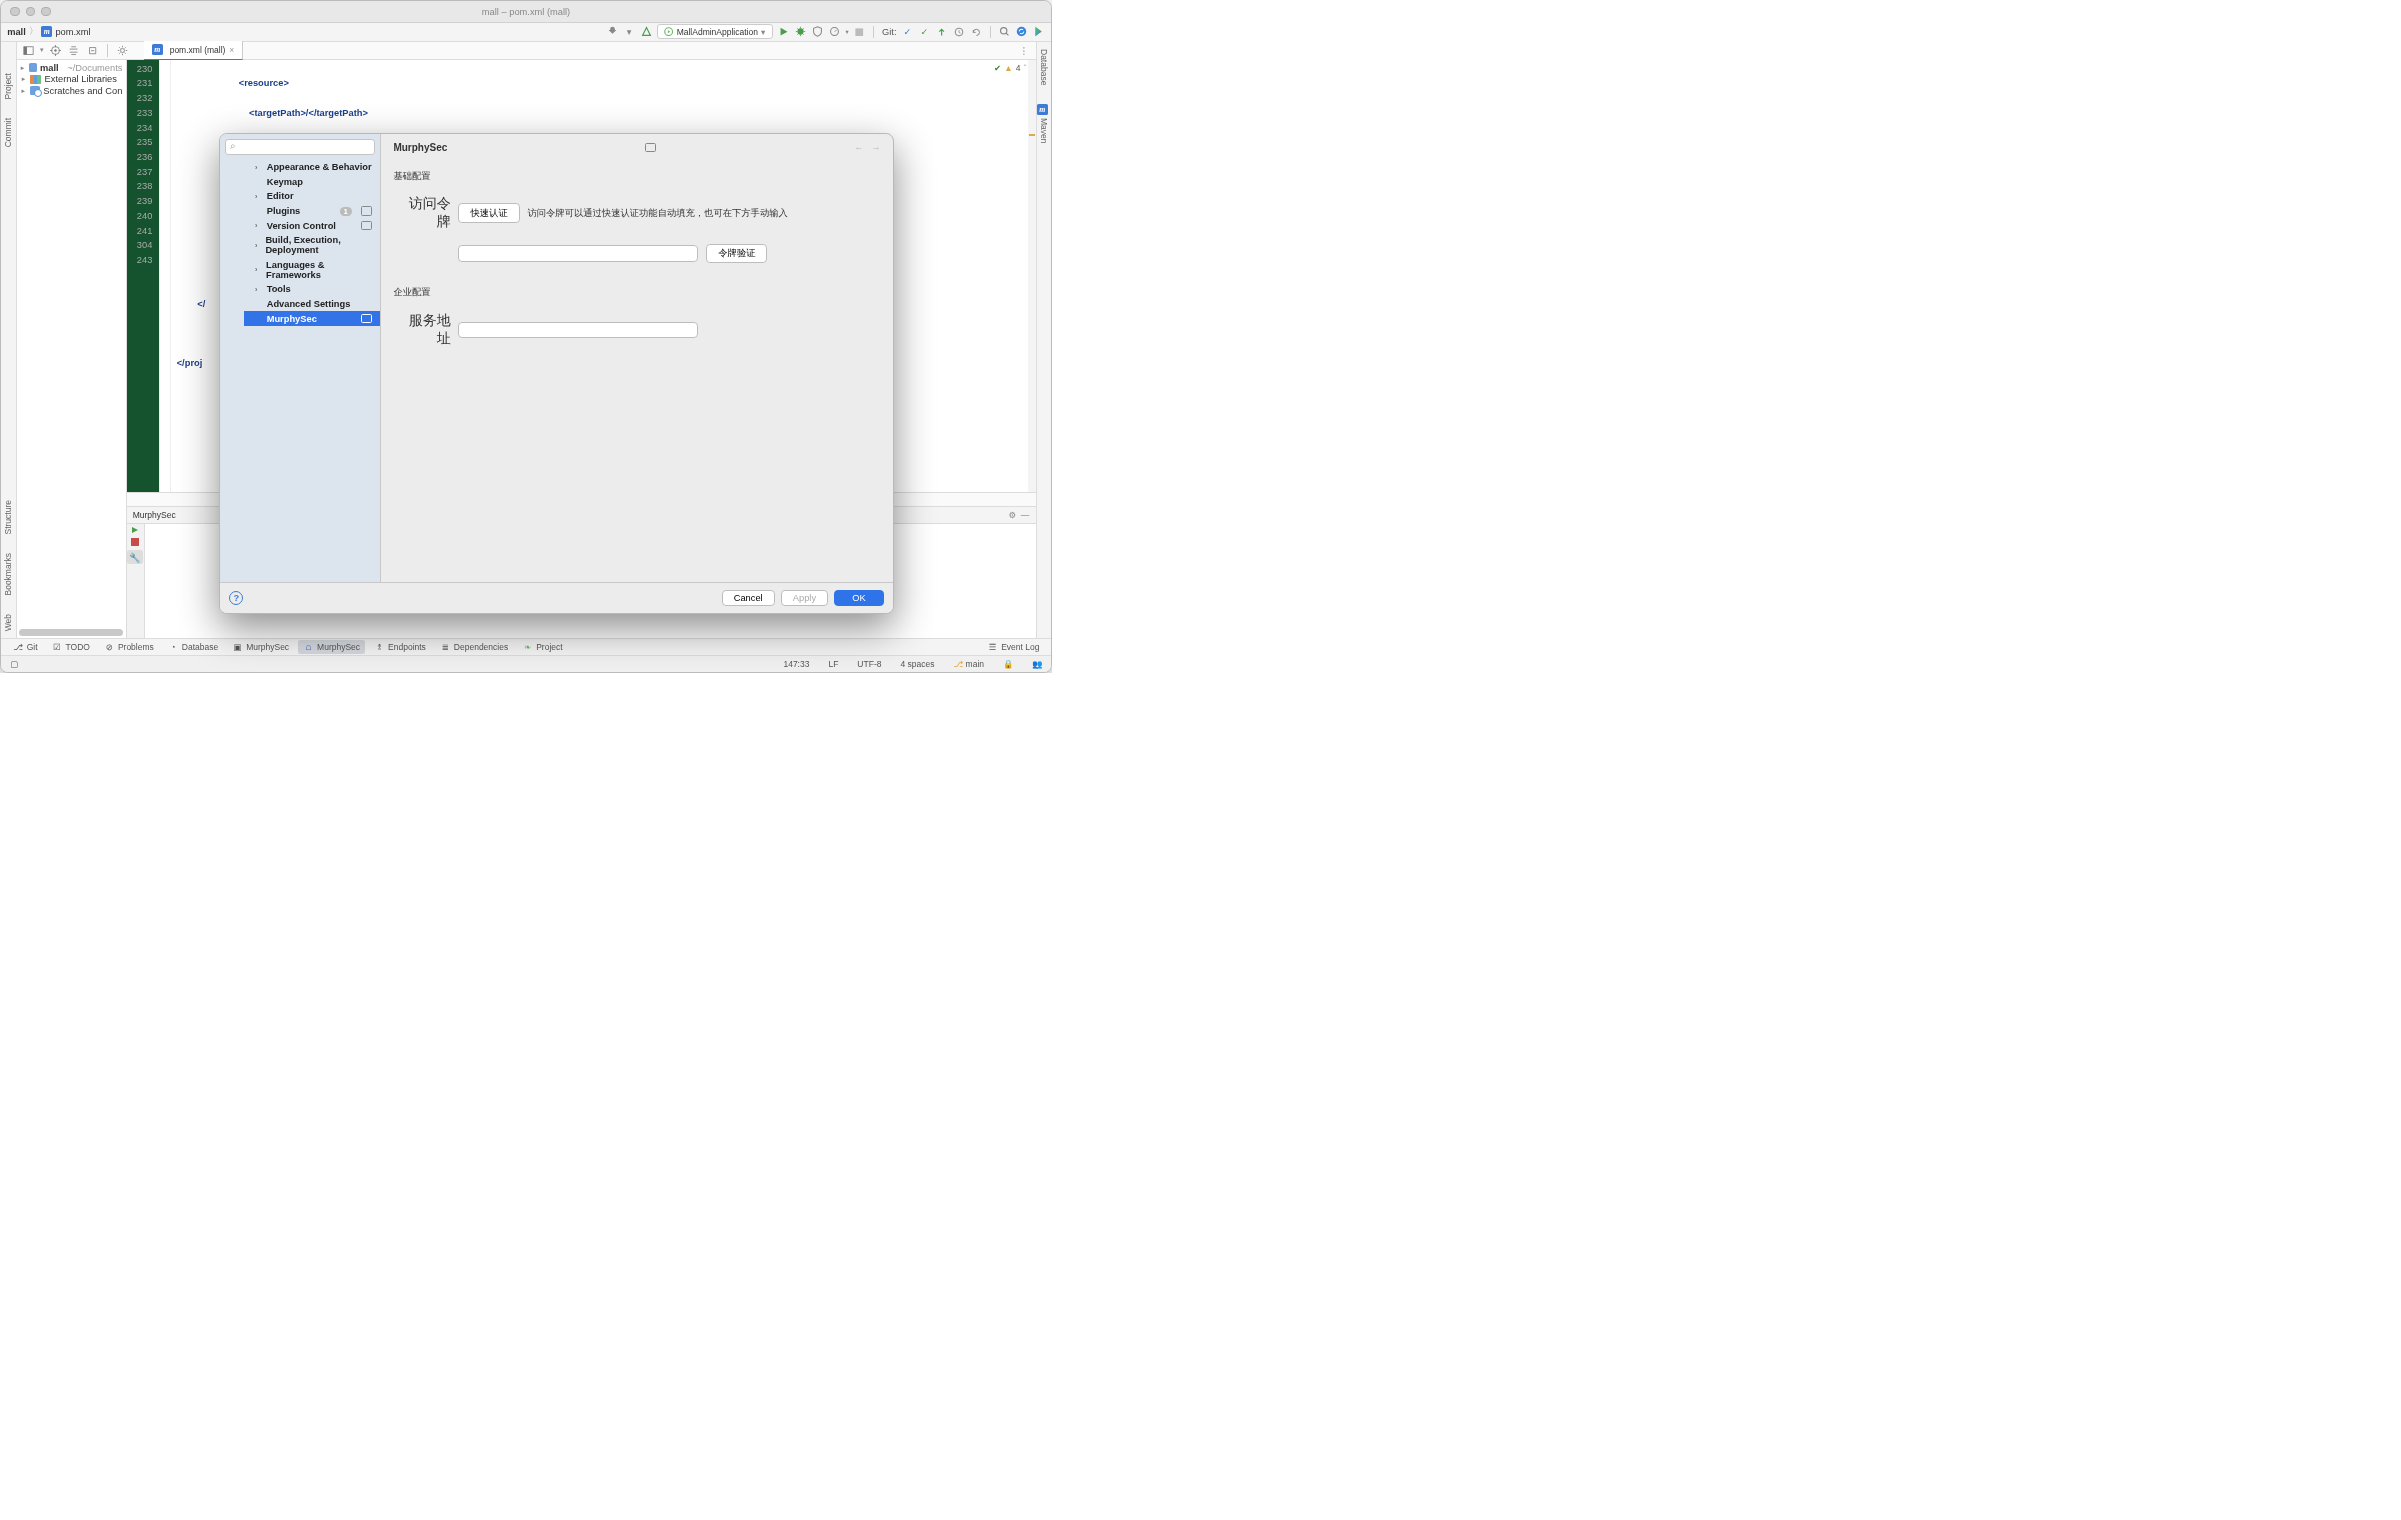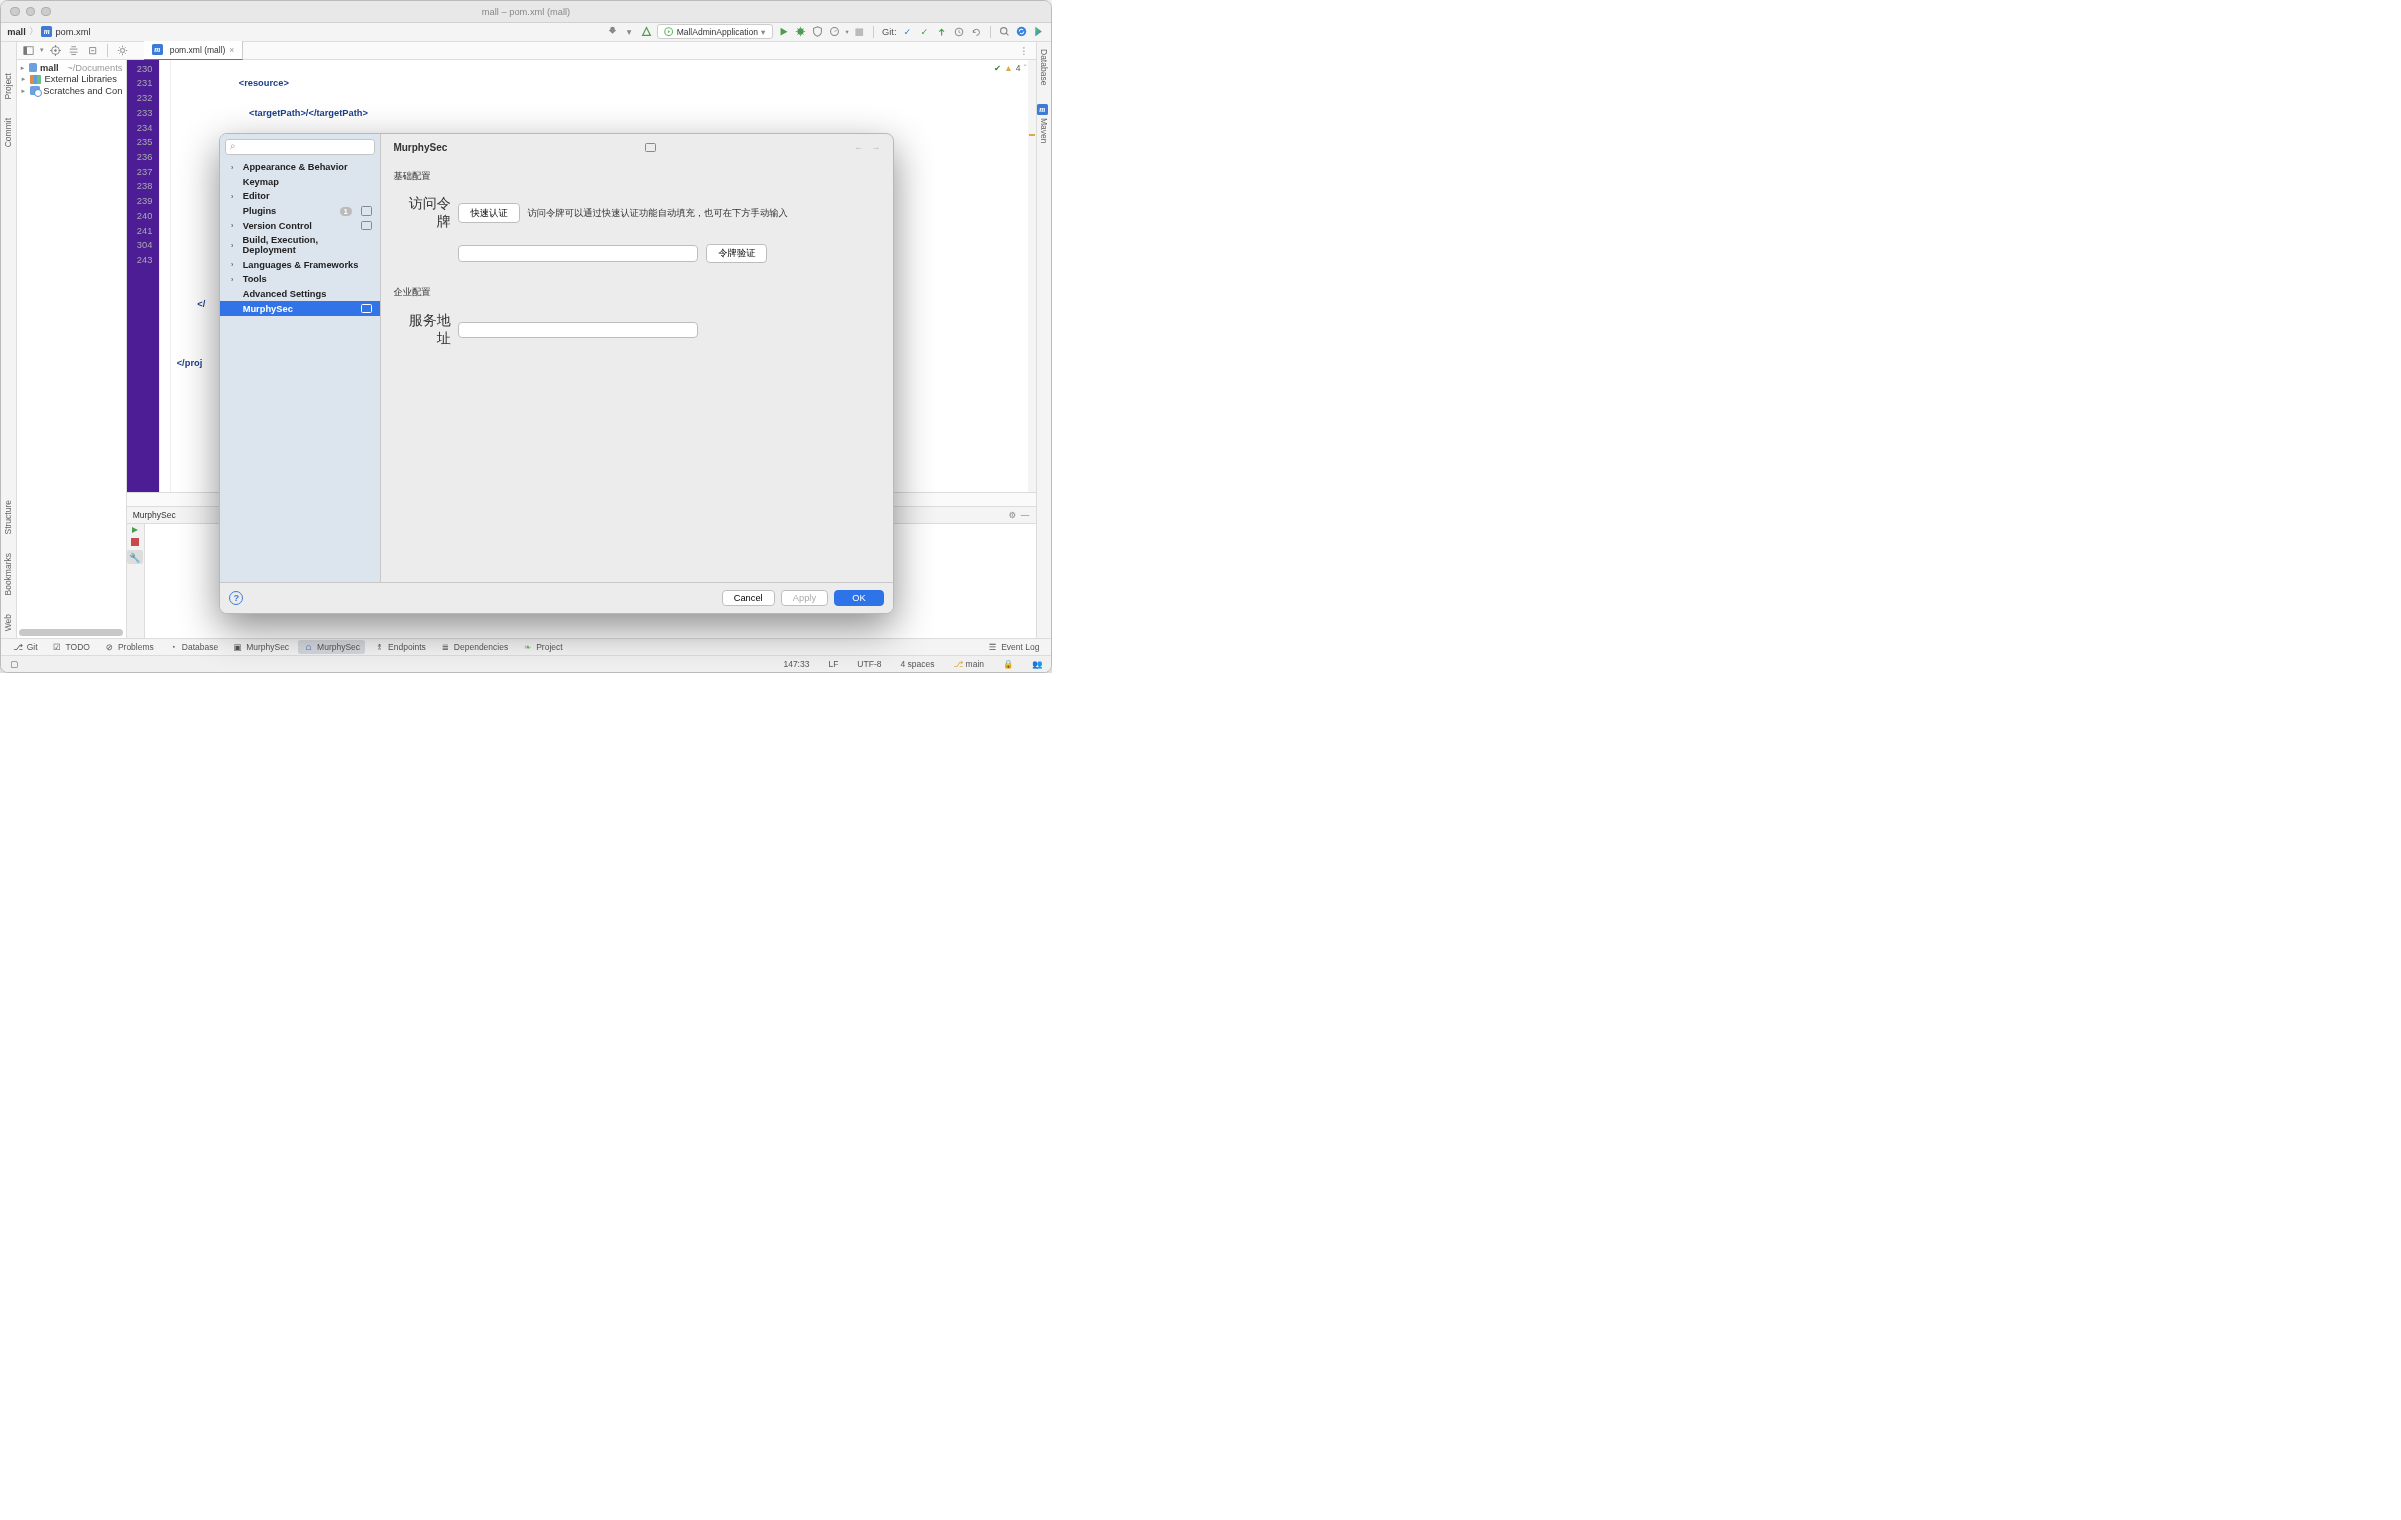--- a/index.html
+++ b/index.html
@@ -44,21 +44,21 @@
 .node .tw { color:#888; font-size:7px; width:7.8px; text-align:center;}
 .folder-ico { width:11px; height:9.3px; background:#6ea0e0; border-radius:1.6px; display:inline-block; }
 .lib-ico { display:inline-block; width:11px; height:9.3px; background: linear-gradient(90deg,#e08a4a 33%,#5aa0e0 33% 66%,#6ac080 66%); border-radius:0.8px;}
 .scratch-ico { width:11px;height:9.3px;background:#6ea0e0;border-radius:1.6px;position:relative;display:inline-block;}
 .scratch-ico::after{content:"";position:absolute;right:-1.6px;bottom:-1.6px;width:6.2px;height:6.2px;border:1.2px solid #4a90d6;border-radius:50%;background:#fff;}
 
 .ed-area { flex:1; display:flex; flex-direction:column; min-width:0; }
 .tab { height:18.6px; padding:0 7.8px; display:flex; align-items:center; gap:3.9px; font-size:8.5px; border-right:0.8px solid #ccc; background:#fff; border-bottom:1.6px solid #3e7bd6; }
 .tab .x { color:#999; font-size:8.5px;}
 .code-area { flex:1; display:flex; font-family: Menlo, monospace; font-size:9.3px; position:relative; background:#fff; min-height:0;}
-.gutter { width:33px; text-align:right; color:#aaa; padding:1.6px 6.2px 0 0; background:#4c1d95; border-right:0.8px solid #eee; line-height:14.7px;}
+.gutter { width:33px; text-align:right; color:#aaa; padding:1.6px 6.2px 0 0; background:#14532d; border-right:0.8px solid #eee; line-height:14.7px;}
 .fold-gutter { width:11px; border-right:0.8px solid #eee; }
 .code { padding:1.6px 0 0 6.2px; line-height:14.7px; white-space:pre; color:#333; }
 .tag { color:#1a3e8c; font-weight:bold; }
 .txt { color:#333; }
 .breadcrumb-bottom { height:14px; border-top:0.8px solid #dcdcdc; font-size:8.5px; color:#777; padding:1.6px 0 0 155px; background:#fafafa;}
 .right-gutter { position:absolute; right:3.1px; top:3.1px; display:flex; align-items:center; gap:3.1px; font-size:8.5px; color:#555;}
 .chk { color:#2a8a2a; }
 .scroll-mark { position:absolute; right:0; top:0; width:7.8px; bottom:0; background:#f4f4f4;}
 .scroll-mark .warn{position:absolute;right:0.8px;width:6.2px;height:2.3px;background:#d9a94a;}
 
@@ -89,21 +89,21 @@
 .dlg-title .traffic { margin-left:7.8px;}
 .dlg-title .traffic .red{background:#ff5f57;} .dlg-title .traffic .grn{background:#28c840;}
 .dlg-title .red{background:#ff5f57;} 
 .dlg-title-txt { flex:1; text-align:center; font-size:9.3px; font-weight:600; color:#444;}
 .dlg-body { flex:1; display:flex; min-height:0;}
 .dlg-side { width:161px; background:#dce4ee; border-right:0.8px solid #c8c8c8; display:flex; flex-direction:column;}
 .dlg-search { margin:4.7px; }
 .dlg-search input { width:100%; padding:2.3px 4.7px 2.3px 17px; border:0.8px solid #c4c4c4; border-radius:3.1px; font-size:9.3px; background:#fff;}
 .dlg-search-wrap { position:relative;}
 .dlg-search-wrap::before { content:"⌕"; position:absolute; left:5.4px; top:1.6px; color:#999; font-size:10px;}
-.tree { font-size:9.3px; }
+.tree { font-size:9.3px;padding-left:24px; }
 .tnode { display:flex; align-items:center; padding:2.3px 7.8px 2.3px 11px; gap:4.7px; color:#222;}
 .tnode .tw { color:#666; width:7px; font-size:7px;}
 .tnode.bold { font-weight:600;}
 .tnode.sel { background:#3273e8; color:#fff;}
 .badge { margin-left:auto; background:#bbb; color:#fff; border-radius:6.2px; font-size:7.8px; padding:0 3.9px;}
 .kbd-ico { margin-left:auto; width:11px;height:9.3px;border:0.8px solid #888;border-radius:1.6px;}
 .kbd-ico.sel{border-color:#fff;}
 
 .dlg-main { flex:1; padding:7.8px 12.4px; display:flex; flex-direction:column;}
 .dlg-hdr { display:flex; align-items:center; gap:6.2px; margin-bottom:9.3px;}

